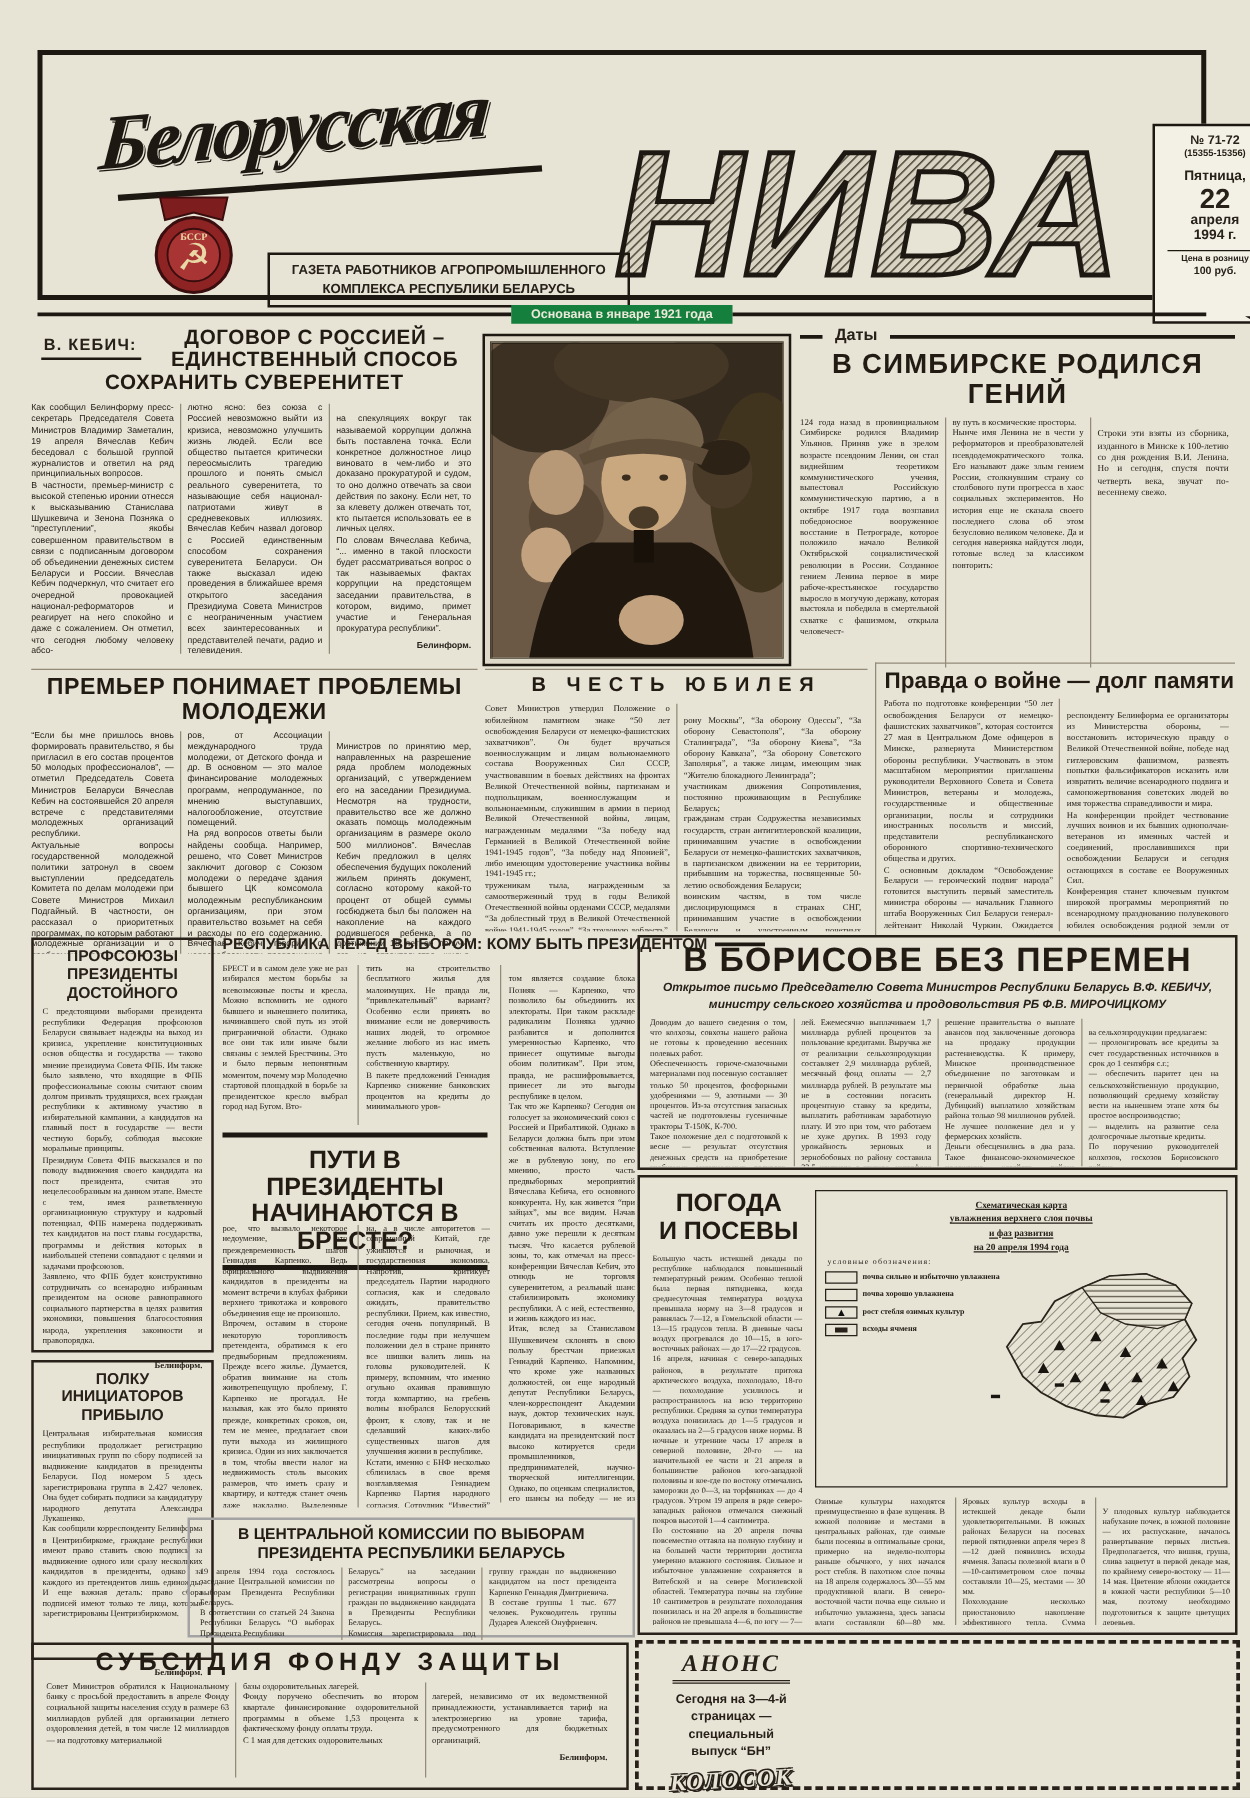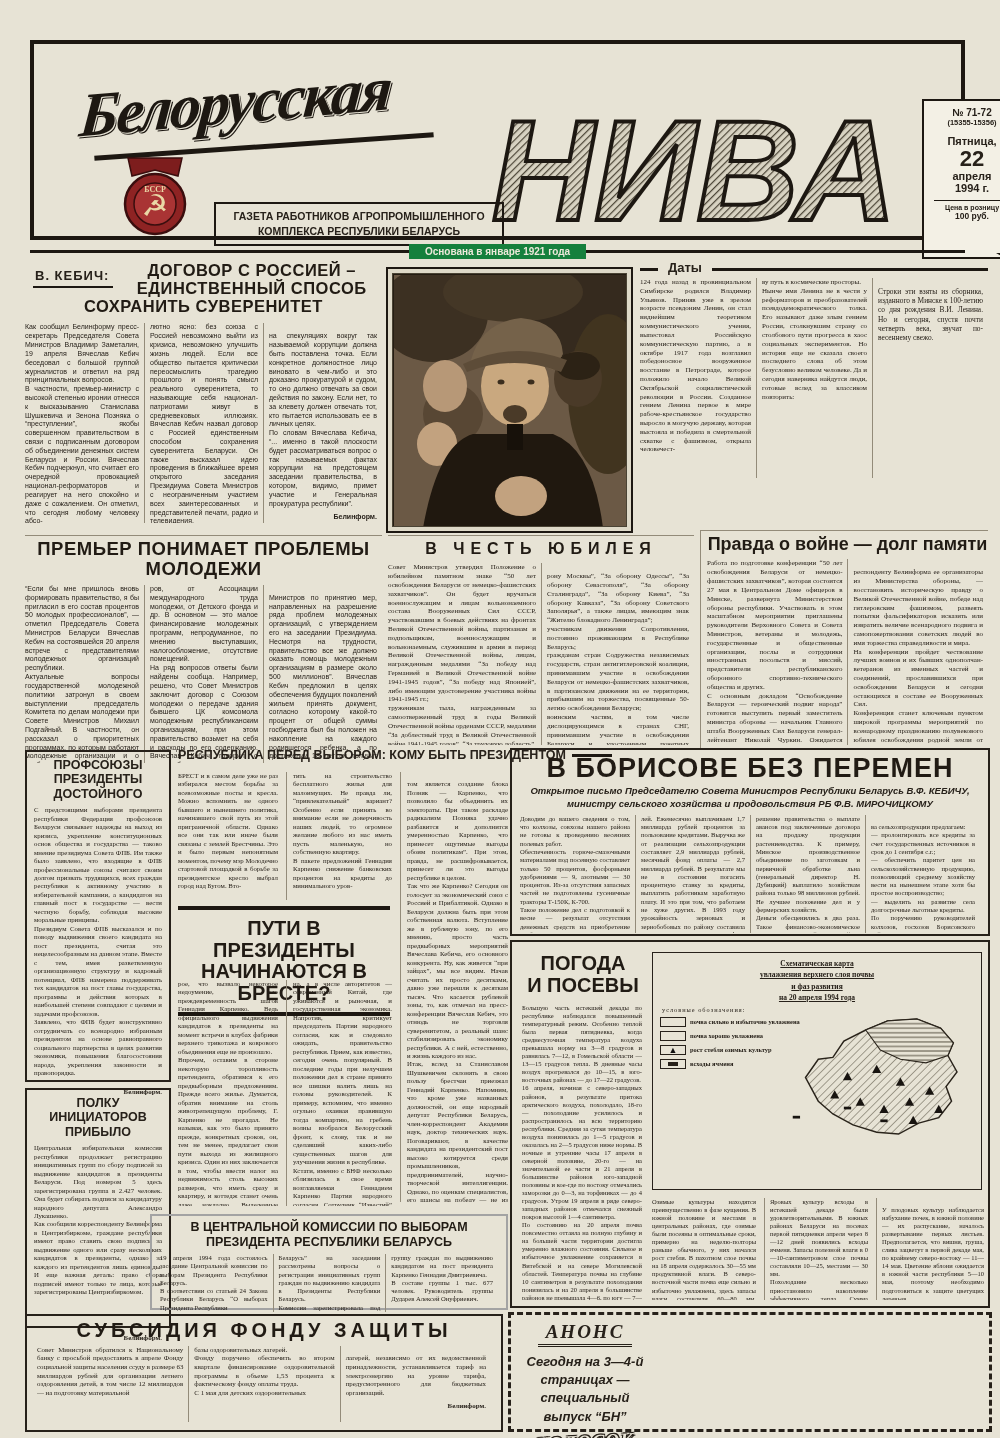--- a/index.html
+++ b/index.html
@@ -149,22 +149,22 @@
   .subsidia-title { font-size:20px; letter-spacing:4px; }
   .box-subsidia .cols { margin-top:4px; height:76px; }
   .box-subsidia .col { width:152px; font-size:6.9px; }
 
   
   .box-anons { left:508px; top:1312px; width:484px; height:120px; border:3px dashed #27211a;
       padding:6px 8px; display:flex; }
   .anons-left { width:132px; text-align:center; flex:none; }
   .anons-title { font-style:italic; font-weight:bold; font-size:19px; letter-spacing:2px;
       border-bottom:3px double #27211a; display:inline-block; padding:0 8px 1px; }
-  .anons-note { font-family:"Liberation Sans",sans-serif; font-weight:bold; font-size:13px;
-      line-height:1.4; margin-top:6px; white-space:pre-line;font-style:italic; }
+  .anons-note { font-family:"Liberation Sans",sans-serif; font-weight:bold; font-size:10px;
+      line-height:1.4; margin-top:6px; white-space:pre-line; }
   .kolosok { margin-top:5px; font-weight:bold; font-style:italic; font-size:19px; letter-spacing:1px;
       color:#e7e3d5; text-shadow:-1px -1px 0 #27211a, 1px -1px 0 #27211a, -1px 1px 0 #27211a,
       1px 1px 0 #27211a, 2px 2px 0 #27211a; transform:rotate(-3deg); }
   .anons-mid { flex:1; padding:2px 10px 0; border-right:1px solid #655d4d; }
   .anons-intro { font-family:"Liberation Sans",sans-serif; font-weight:bold; font-size:8.5px;
       line-height:1.35; text-align:justify; }
   .anons-read { font-style:italic; font-weight:bold; font-size:11.5px; letter-spacing:1px;
       margin:6px 0 3px; text-align:center; }
   .anons-item { font-family:"Liberation Sans",sans-serif; font-weight:bold; font-size:8px;
       margin-top:3px; line-height:1.3; }
@@ -260,20 +260,21 @@
         <ellipse cx="108" cy="108" rx="3.5" ry="2.5" fill="#3a2d1e"></ellipse>
         <ellipse cx="138" cy="108" rx="3.5" ry="2.5" fill="#3a2d1e"></ellipse>
         <ellipse cx="128" cy="222" rx="26" ry="20" fill="#c2a27f"></ellipse>
         <rect x="0" y="0" width="235" height="254" fill="none" stroke="#241c12" stroke-width="2"></rect>
       </svg>
     </div>
   </div>
 
   <div class="abs art-daty">
     <div class="daty-label">Даты</div>
+    <div class="hl daty-title">В СИМБИРСКЕ РОДИЛСЯ ГЕНИЙ</div>
     <div class="cols">
       <div class="col">124 года назад в провинциальном Симбирске родился Владимир Ульянов. Приняв уже в зрелом возрасте псевдоним Ленин, он стал виднейшим теоретиком коммунистического учения, выпестовал Российскую коммунистическую партию, а в октябре 1917 года возглавил победоносное вооруженное восстание в Петрограде, которое положило начало Великой Октябрьской социалистической революции в России. Созданное гением Ленина первое в мире рабоче-крестьянское государство выросло в могучую державу, которая выстояла и победила в смертельной схватке с фашизмом, открыла человечест-</div>
       <div class="col">ву путь в космические просторы.
 Нынче имя Ленина не в чести у реформаторов и преобразователей псевдодемократического толка. Его называют даже злым гением России, столкнувшим страну со столбового пути прогресса в хаос социальных экспериментов. Но история еще не сказала своего последнего слова об этом безусловно великом человеке. Да и сегодня наверняка найдутся люди, готовые вслед за классиком повторить:</div>
       <div class="col">
         <div class="poem-outro">Строки эти взяты из сборника, изданного в Минске к 100-летию со дня рождения В.И. Ленина. Но и сегодня, спустя почти четверть века, звучат по-весеннему свежо.</div>
         
       </div>
     </div>
   </div>

